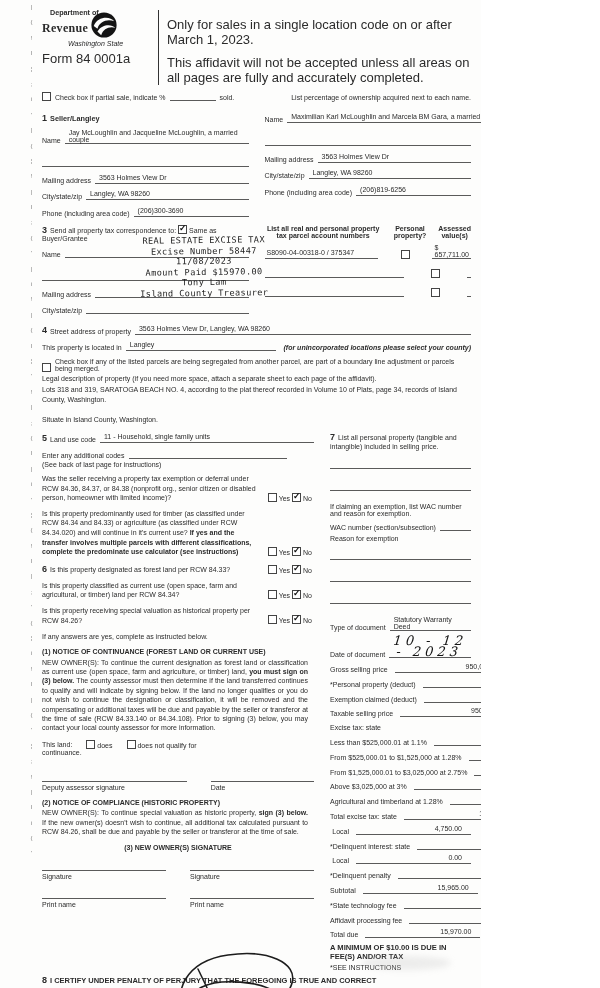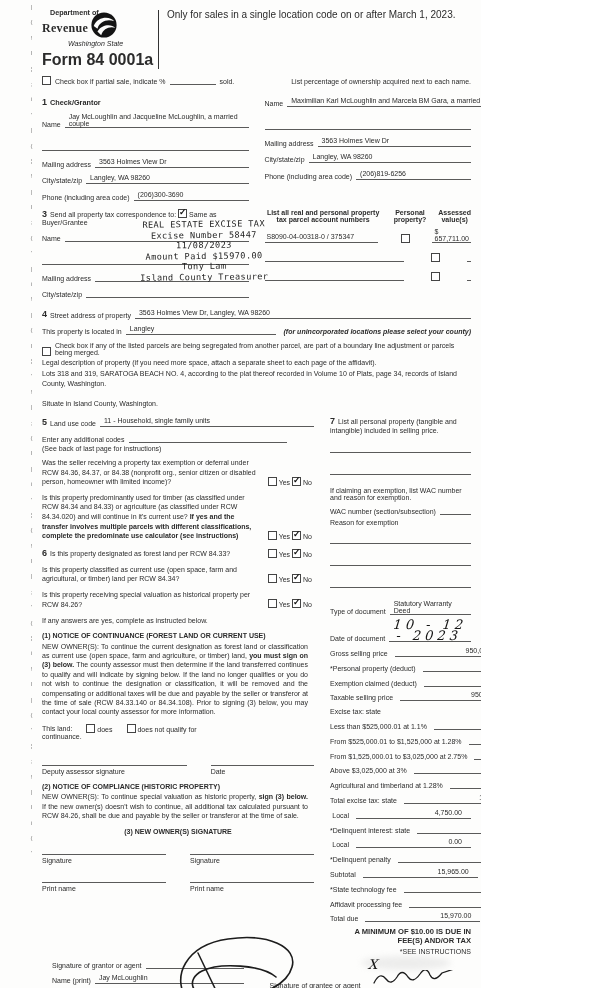--- a/index.html
+++ b/index.html
@@ -14,26 +14,26 @@
   .noise div{height:15.4px;overflow:hidden}
   .smudge{position:absolute;right:30px;bottom:18px;width:90px;height:14px;background:#bdbdbd;opacity:.25;filter:blur(3px);border-radius:50%}
   
   .header{display:flex;align-items:flex-start;margin-bottom:6px}
   .brand{width:112px;position:relative;flex:none}
   .dept{font-weight:bold;font-size:7.2px;margin-left:8px}
   .rev-row{display:flex;align-items:center}
   .rev{font-family:"Liberation Serif",serif;font-weight:bold;font-size:12px;letter-spacing:.3px}
   .logo{margin-left:2px;margin-top:-6px}
   .wastate{font-style:italic;font-size:7px;margin:1px 0 4px 26px}
-  .formno{font-weight:bold;font-size:16px}
+  .formno{font-weight:normal;font-size:13px}
   .vline{width:1px;background:#333;align-self:stretch;margin:2px 8px 0 4px}
   .title-block{flex:1;padding-top:1px}
   .title{font-weight:bold;font-size:16.5px;letter-spacing:.2px}
   .code{font-size:8.5px;margin-left:3px}
-  .note{font-size:10px;margin-top:0}
+  .note{font-size:13px;margin-top:8px}
   
   .frow{display:flex;align-items:flex-end;margin-bottom:6.5px}
   .lab{white-space:nowrap;padding-right:4px}
   .line{flex:1;border-bottom:1px solid #5a5a5a;min-height:9px;padding:0 4px;position:relative}
   .uline{border-bottom:1px solid #5a5a5a;min-height:9px;margin-bottom:12px}
   .cb{display:inline-block;width:7px;height:7px;border:1px solid #444;position:relative;flex:none;vertical-align:-1px;background:#fff}
   .cb.checked::after{content:"\2713";position:absolute;left:0px;top:-3px;font-size:9px;color:#111;font-weight:bold}
   .partial{display:flex;align-items:flex-end;gap:4px;margin:4px 0 12px 0}
   .w46{flex:none;width:46px;border-bottom:1px solid #5a5a5a;min-height:9px}
   .grow{flex:1}
@@ -75,21 +75,21 @@
   .sig2{display:flex;gap:24px}
   .sig2 span{flex:1;border-bottom:1px solid #5a5a5a;min-height:9px}
   .sig2labels{display:flex;gap:24px;margin:2px 0 9px 0}
   .sig2labels span{flex:1}
   
   .q7head{line-height:9.8px;margin-bottom:7px}
   .taxrow{display:flex;align-items:flex-end;margin-bottom:4.8px}
   .taxlab{flex:1;text-align:right;padding-right:7px;white-space:nowrap}
   .taxval{width:106px;border-bottom:1px solid #5a5a5a;text-align:right;padding:0 9px 0 0;min-height:9px;flex:none}
   .taxval.noline{border:none}
-  .min{text-align:right;margin-top:3px}
+  .min{text-align:left;margin-top:3px}
   .min.b{font-size:7.6px}
   
   .hand{font-family:"DejaVu Serif",serif;font-style:italic;color:#141414;display:inline-block;transform:skewX(-6deg)}
   .hand1{font-size:13px;letter-spacing:4px;line-height:11px}
   .hand2{font-size:13.5px;letter-spacing:2px;line-height:10px}
   
   .sec8{position:relative;margin-top:4px}
   .certify{margin-bottom:7px}
   .certify .b{font-size:7.5px}
   .bigsig{position:absolute;left:116px;top:-30px;z-index:3}
@@ -171,35 +171,36 @@
           <path d="M4 16 C 8 6, 21 5, 26 11 C 19 8, 10 11, 8 19 Z" fill="#fdfdfc"></path>
           <path d="M8 22 C 13 14, 23 14, 27 18 C 21 16, 14 19, 12 26 Z" fill="#fdfdfc"></path>
         </svg>
       </div>
       <div class="wastate">Washington State</div>
       <div class="formno">Form 84 0001a</div>
     </div>
     <div class="vline"></div>
     <div class="title-block">
       <div class="note">Only for sales in a single location code on or after March 1, 2023.</div>
+      <div class="note">This affidavit will not be accepted unless all areas on all pages are fully and accurately completed.</div>
     </div>
   </div>
 
   <div class="partial">
     <span class="cb"></span>
     <span>Check box if partial sale, indicate %</span>
     <span class="w46"></span>
     <span>sold.</span>
     <span class="grow"></span>
     <span>List percentage of ownership acquired next to each name.</span>
   </div>
 
   <div class="two-col" style="margin-bottom:2px">
     <div class="col">
-      <div class="sec-head"><span class="sec-num">1</span><span class="sec-title">Check/Grantor</span></div>
+      <div class="sec-head"><span class="sec-num">1</span><span class="sec-title">Seller/Langley</span></div>
       <div class="frow">
           <span class="lab">Name</span>
           <span class="line"><span>Jay McLoughlin and Jacqueline McLoughlin, a married couple</span></span>
         </div>
       <div class="frow sp18">
           <span class="line"></span>
         </div>
       <div class="frow">
           <span class="lab">Mailing address</span>
           <span class="line"><span>3563 Holmes View Dr</span></span>
@@ -521,20 +522,21 @@
       <div class="min b">A MINIMUM OF $10.00 IS DUE IN FEE(S) AND/OR TAX</div>
       <div class="min">*SEE INSTRUCTIONS</div>
     </div>
   </div>
 
   <div class="sec8">
     <svg class="bigsig" width="160" height="86" viewBox="0 0 160 86">
       <path d="M30 72 C 12 48, 28 16, 70 10 C 110 4, 140 18, 134 38 C 128 60, 88 74, 56 70 C 32 67, 28 50, 44 42 C 62 33, 104 36, 118 48" fill="none" stroke="#1c1c1c" stroke-width="1.6" stroke-linecap="round"></path>
       <path d="M40 24 L 64 74" fill="none" stroke="#1c1c1c" stroke-width="1.5" stroke-linecap="round"></path>
     </svg>
+    <div class="certify"><span class="sec-num">8</span><span class="b">I CERTIFY UNDER PENALTY OF PERJURY THAT THE FOREGOING IS TRUE AND CORRECT</span></div>
     <div class="two-col" style="gap:26px">
       <div class="col">
         <div class="frow" style="margin-bottom:5px">
             <span class="lab" style="padding-left:10px">Signature of grantor or agent</span>
             <span class="line"></span>
           </div>
         <div class="frow" style="margin-bottom:5px">
             <span class="lab" style="padding-left:10px">Name (print)</span>
             <span class="line"><span>Jay McLoughlin</span></span>
           </div>

